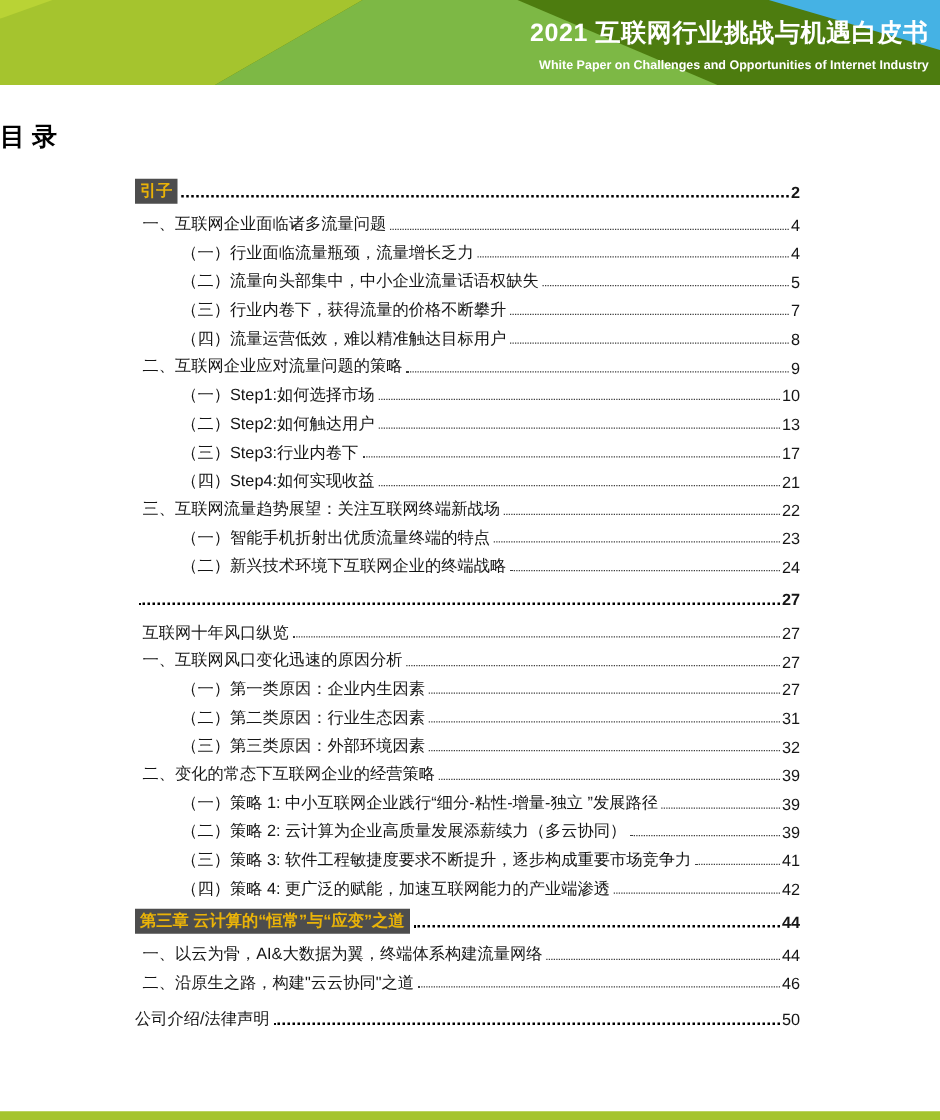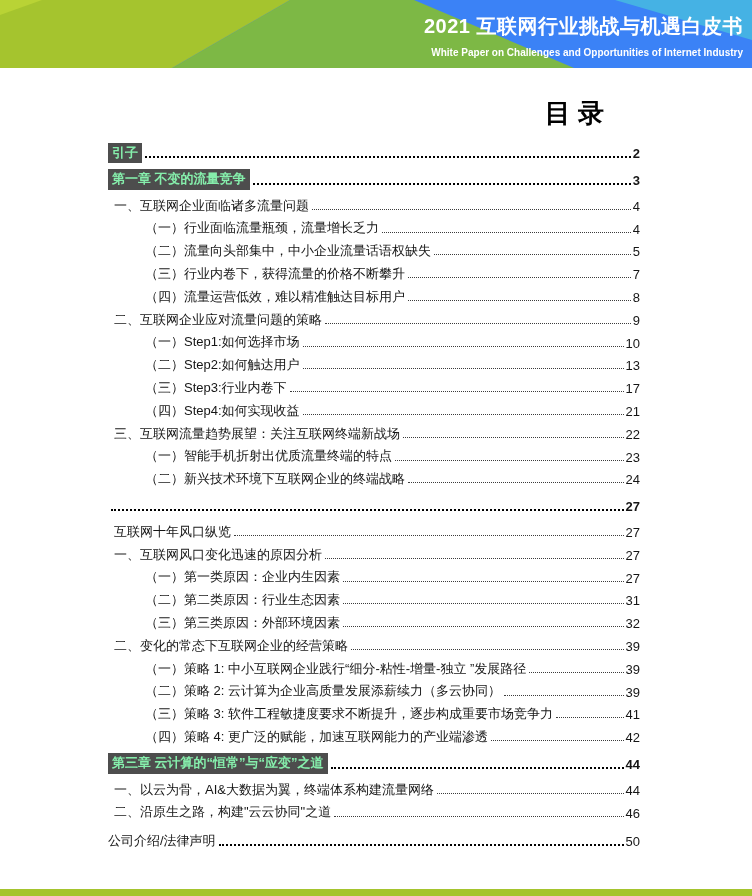--- a/index.html
+++ b/index.html
@@ -8,50 +8,50 @@
     position: relative;
     background: #ffffff;
     font-family: "Liberation Sans", "DejaVu Sans", sans-serif;
     overflow: hidden;
   }
 
   
   .header {
     position: absolute; top: 0; left: 0;
     width: 752px; height: 68px;
-    background: #3b82f6;
+    background: #4d7c0f;
     overflow: hidden;
   }
   .header .shape { position: absolute; top: 0; left: 0; width: 100%; height: 100%; }
   .tri-lightblue { clip-path: polygon(615px 0, 752px 0, 752px 40px); background: #45b2e4; }
   .green-mid     { clip-path: polygon(290px 0, 414px 0, 574px 68px, 172px 68px); background: #7db845; }
   .green-main    { clip-path: polygon(0 0, 290px 0, 172px 68px, 0 68px); background: #a5c42e; }
   .corner-sliver { clip-path: polygon(0 0, 42px 0, 0 15px); background: #b9d335; }
 
   .header-text { position: absolute; top: 0; right: 9px; width: 600px; text-align: right; color: #fff; }
   .header-title { margin-top: 13px; font-size: 20px; font-weight: bold; letter-spacing: 0.5px; }
   .header-sub   { margin-top: 7px;  font-size: 10px; font-weight: bold; }
 
   
   .toc-title {
     position: absolute; top: 96px; left: 0; width: 604px;
-    text-align: right; font-size: 26px; font-weight: bold; color: #000;
+    text-align: left; font-size: 20px; font-weight: bold; color: #000;
   }
   .toc { position: absolute; left: 108px; top: 137px; width: 532px; }
 
   .row { display: flex; height: 22.8px; align-items: flex-end; font-size: 13px; color: #151515; }
   .row .label { white-space: nowrap; padding-bottom: 2px; line-height: 1.25; }
   .row .dots  { flex: 1; border-bottom: 1.7px dotted #3c3c3c; margin: 0 2px 6px 3px; min-width: 12px; }
   .row .page  { white-space: nowrap; padding-bottom: 2px; }
 
   .row.l1 .label { margin-left: 6px; }
   .row.l2 .label { margin-left: 37px; }
 
   .row.chapter { margin: 3.5px 0; }
-  .row.chapter .label { background: #4d4d4d; color: #86efac; font-weight: bold; padding: 2px 4px; }
+  .row.chapter .label { background: #4d4d4d; color: #eab308; font-weight: bold; padding: 2px 4px; }
   .row.chapter .dots  { border-bottom: 2.3px dotted #000; margin-bottom: 5px; }
   .row.chapter .page  { font-weight: bold; }
 
   .row.company { margin-top: 6px; font-weight: normal; }
   .row.company .dots { border-bottom: 2.3px dotted #000; margin-bottom: 5px; }
 
   
   .footer-bar { position: absolute; bottom: 0; left: 0; width: 752px; height: 7px; background: #a5c42e; }
 </style>
 </head>
@@ -70,25 +70,20 @@
 
 <div class="toc-title">目  录</div>
 
 <div class="toc">
 
 <div class="row chapter">
       <span class="label">引子</span>
       <span class="dots"></span>
       <span class="page">2</span>
     </div>
-    <div class="row chapter">
-      <span class="label">第一章 不变的流量竞争</span>
-      <span class="dots"></span>
-      <span class="page">3</span>
-    </div>
     <div class="row l1">
       <span class="label">一、互联网企业面临诸多流量问题</span>
       <span class="dots"></span>
       <span class="page">4</span>
     </div>
     <div class="row l2">
       <span class="label">（一）行业面临流量瓶颈，流量增长乏力</span>
       <span class="dots"></span>
       <span class="page">4</span>
     </div>

